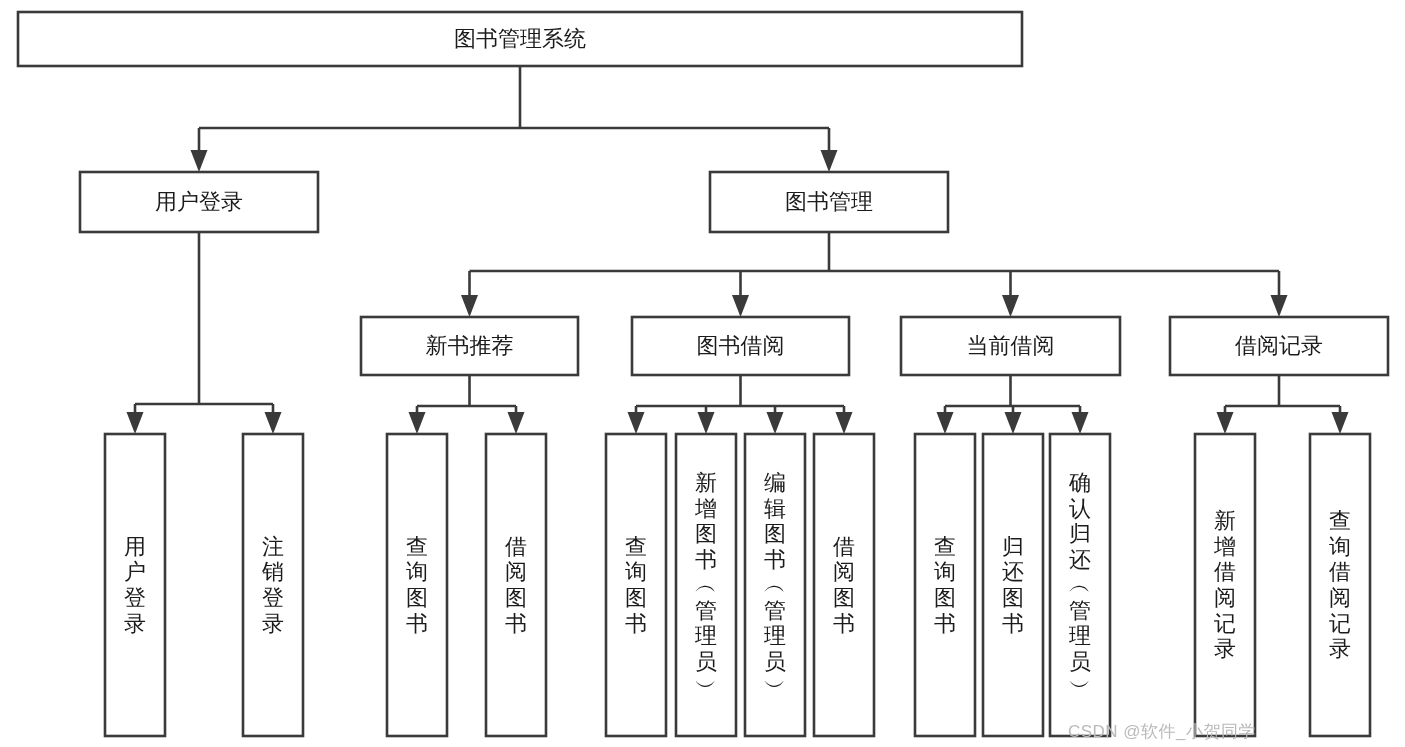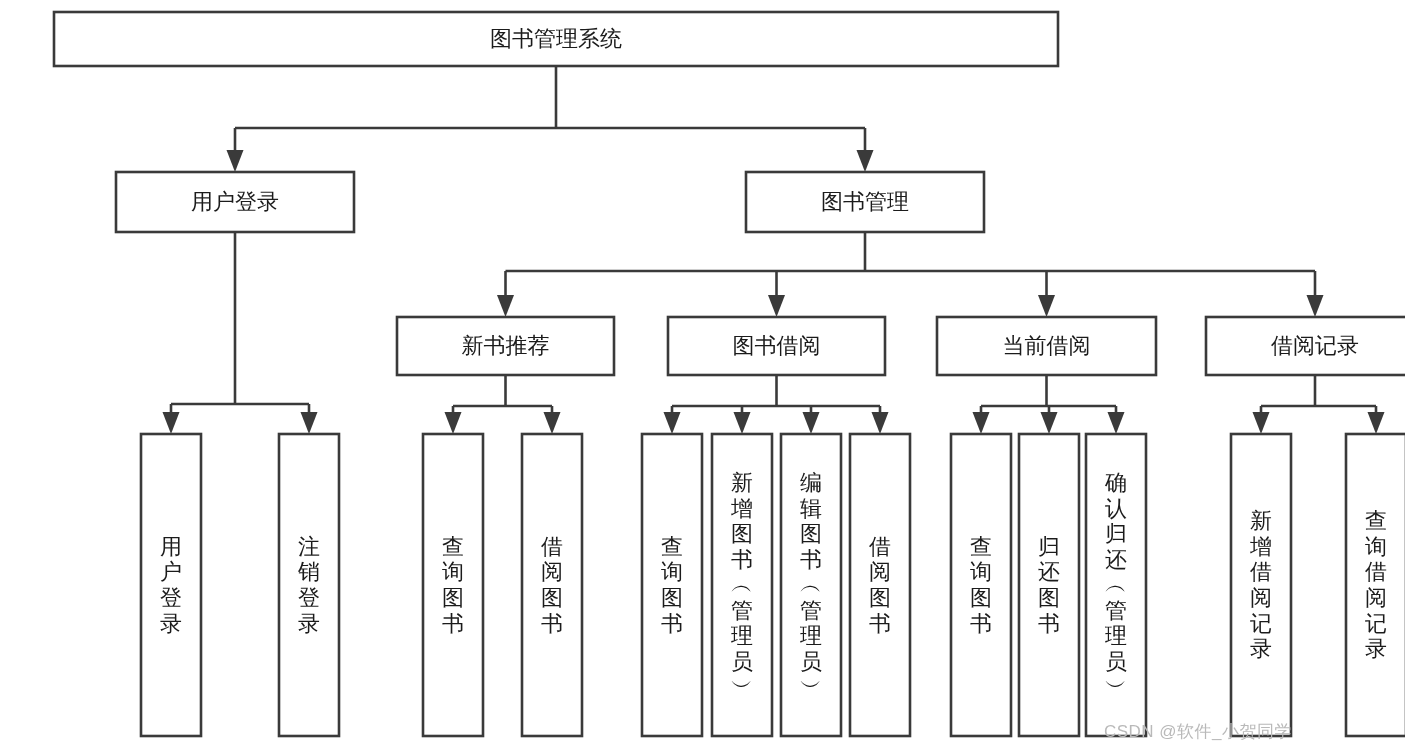--- a/index.html
+++ b/index.html
@@ -11,21 +11,20 @@
     width: 1405px;
     height: 747px;
     font-family: "Liberation Sans", "DejaVu Sans", sans-serif;
     overflow: hidden;
   }
   #diagram-root {
     position: relative;
     width: 1264px;
     height: 747px;
     background: #ffffff;
-    margin-left: 36px;
   }
   svg#diagram-canvas {
     position: absolute;
     left: 0;
     top: 0;
     width: 1405px;
     height: 747px;
     display: block;
   }
   .node-box {

